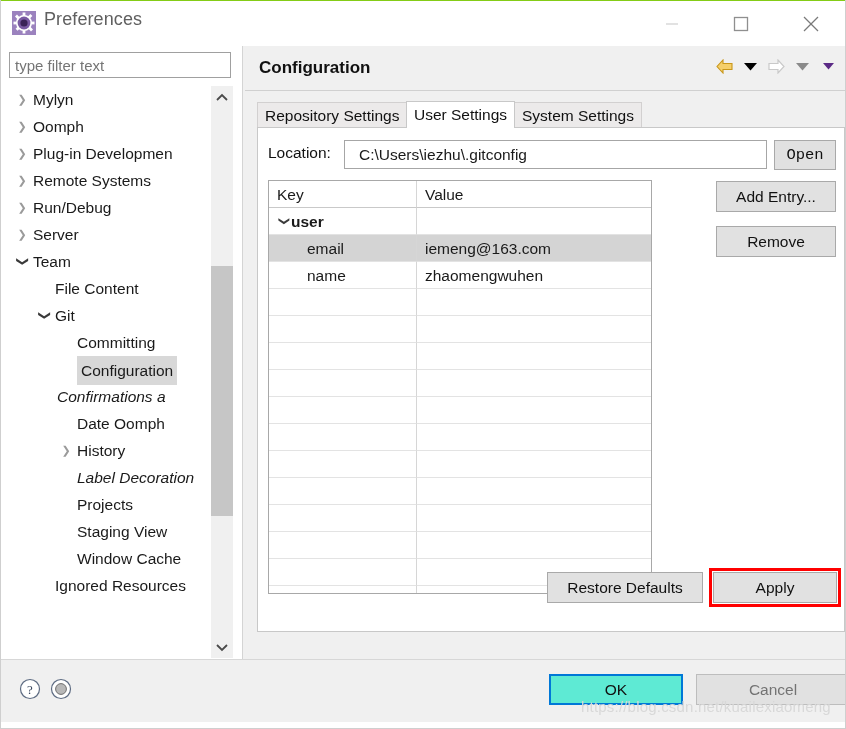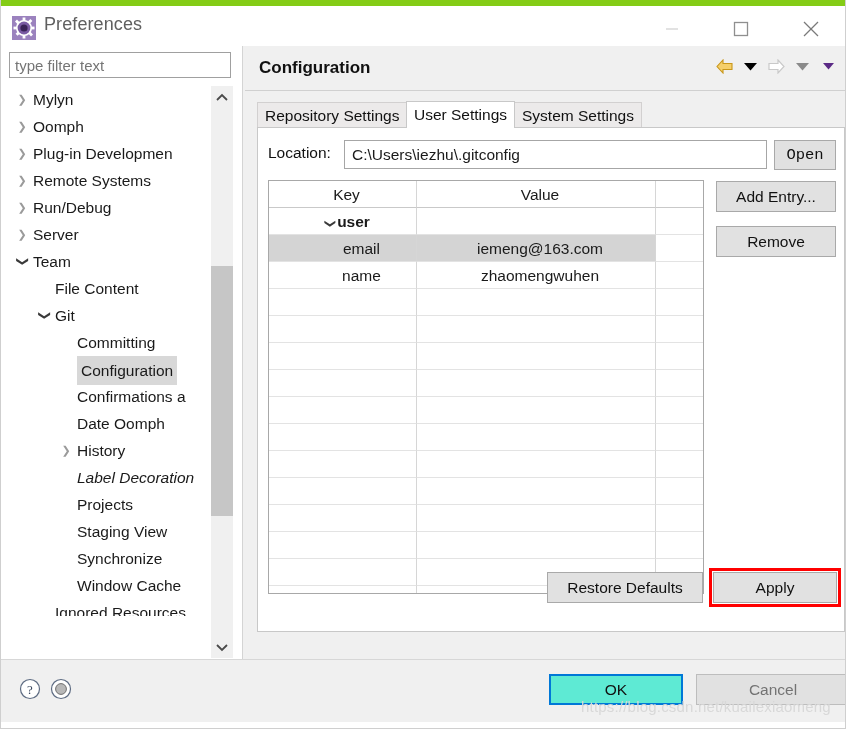--- a/index.html
+++ b/index.html
@@ -16,21 +16,21 @@
     background: #ffffff;
     border: 1px solid #cfcfcf;
     border-top: none;
     overflow: hidden;
   }
 
   
   #titlebar {
     position: absolute; left: 0; top: 0; width: 846px; height: 56px;
     background: #ffffff;
-    border-top: 6px solid #84cc16;
+    border-top: 1px solid #84cc16;
   }
   #app-icon {
     position: absolute; left: 11px; top: 10px; width: 24px; height: 24px;
   }
   #title-text {
     position: absolute; left: 43px; top: 8px;
     font-size: 18px; color: #606060; letter-spacing: .1px;
     white-space: nowrap;
   }
   .wbtn {
@@ -146,33 +146,33 @@
 
   
   #loc-label {
     position: absolute; left: 10px; top: 16px;
     font-size: 15.5px; color: #111111;
   }
   #loc-input {
     position: absolute; left: 86px; top: 12px; width: 423px; height: 29px;
     border: 1px solid #a6a6a6; background: #ffffff;
     font-family: "Liberation Sans", sans-serif; font-size: 15.5px;
-    color: #1a1a1a; padding: 0 7px; outline: none;
+    color: #1a1a1a; padding: 0 14px; outline: none;
   }
   #open-btn {
     position: absolute; left: 516px; top: 12px; width: 62px; height: 30px;
     background: #e1e1e1; border: 1px solid #a9a9a9;
     font-family: Liberation Mono, monospace; font-size: 15.5px;
     color: #111111; cursor: default;
   }
 
   
   #kv-table {
-    position: absolute; left: 10px; top: 52px; width: 436px; height: 414px;
-    border: 1px solid #a8a8a8; background: #ffffff; overflow: hidden; text-align: center;
+    position: absolute; left: 10px; top: 52px; width: 384px; height: 414px;
+    border: 1px solid #a8a8a8; background: #ffffff; overflow: hidden;
   }
   .kvrow { position: relative; height: 27px; width: 100%; }
   .kvrow .c1 {
     position: absolute; left: 0; top: 0; width: 148px; height: 27px;
     line-height: 27px; font-size: 15.5px; color: #1a1a1a;
     border-right: 1px solid #d6d6d6; border-bottom: 1px solid #e3e3e3;
     padding-left: 8px; white-space: nowrap; overflow: hidden;
   }
   .kvrow .c2 {
     position: absolute; left: 148px; top: 0; width: 239px; height: 27px;
@@ -303,27 +303,26 @@
         <div class="trow"><span class="arrow" style="left: 8px; transform: none; transform-origin: 50% 50%;">❯</span><span class="lbl" style="margin-left: 26px;">Oomph</span></div>
         <div class="trow"><span class="arrow" style="left: 8px; transform: none; transform-origin: 50% 50%;">❯</span><span class="lbl" style="margin-left: 26px;">Plug-in Developmen</span></div>
         <div class="trow"><span class="arrow" style="left: 8px; transform: none; transform-origin: 50% 50%;">❯</span><span class="lbl" style="margin-left: 26px;">Remote Systems</span></div>
         <div class="trow"><span class="arrow" style="left: 8px; transform: none; transform-origin: 50% 50%;">❯</span><span class="lbl" style="margin-left: 26px;">Run/Debug</span></div>
         <div class="trow"><span class="arrow" style="left: 8px; transform: none; transform-origin: 50% 50%;">❯</span><span class="lbl" style="margin-left: 26px;">Server</span></div>
         <div class="trow"><span class="arrow open" style="left: 8px; transform: rotate(90deg); transform-origin: 50% 50%;">❯</span><span class="lbl" style="margin-left: 26px;">Team</span></div>
         <div class="trow"><span class="lbl" style="margin-left: 48px;">File Content</span></div>
         <div class="trow"><span class="arrow open" style="left: 30px; transform: rotate(90deg); transform-origin: 50% 50%;">❯</span><span class="lbl" style="margin-left: 48px;">Git</span></div>
         <div class="trow"><span class="lbl" style="margin-left: 70px;">Committing</span></div>
         <div class="trow sel"><span class="lbl" style="margin-left: 70px;">Configuration</span></div>
-        <div class="trow"><span class="lbl" style="margin-left: 70px;">Confirmations a</span></div>
+        <div class="trow"><span class="lbl" style="margin-left: 50px; font-style: italic;">Confirmations a</span></div>
         <div class="trow"><span class="lbl" style="margin-left: 70px;">Date Oomph</span></div>
         <div class="trow"><span class="arrow" style="left: 52px; transform: none; transform-origin: 50% 50%;">❯</span><span class="lbl" style="margin-left: 70px;">History</span></div>
         <div class="trow"><span class="lbl" style="margin-left: 70px; font-style: italic;">Label Decoration</span></div>
         <div class="trow"><span class="lbl" style="margin-left: 70px;">Projects</span></div>
         <div class="trow"><span class="lbl" style="margin-left: 70px;">Staging View</span></div>
-        <div class="trow"><span class="lbl" style="margin-left: 70px;">Synchronize</span></div>
         <div class="trow"><span class="lbl" style="margin-left: 70px;">Window Cache</span></div>
         <div class="trow"><span class="lbl" style="margin-left: 48px;">Ignored Resources</span></div>
       </div>
 
     <div id="tree-vsb">
       <div class="sb-arrow up">
         <svg width="12" height="9" viewBox="0 0 12 9">
             <polyline points="1,7 6,2 11,7" fill="none" stroke="#4a4a4a" stroke-width="1.8"></polyline>
           </svg>
       </div>

